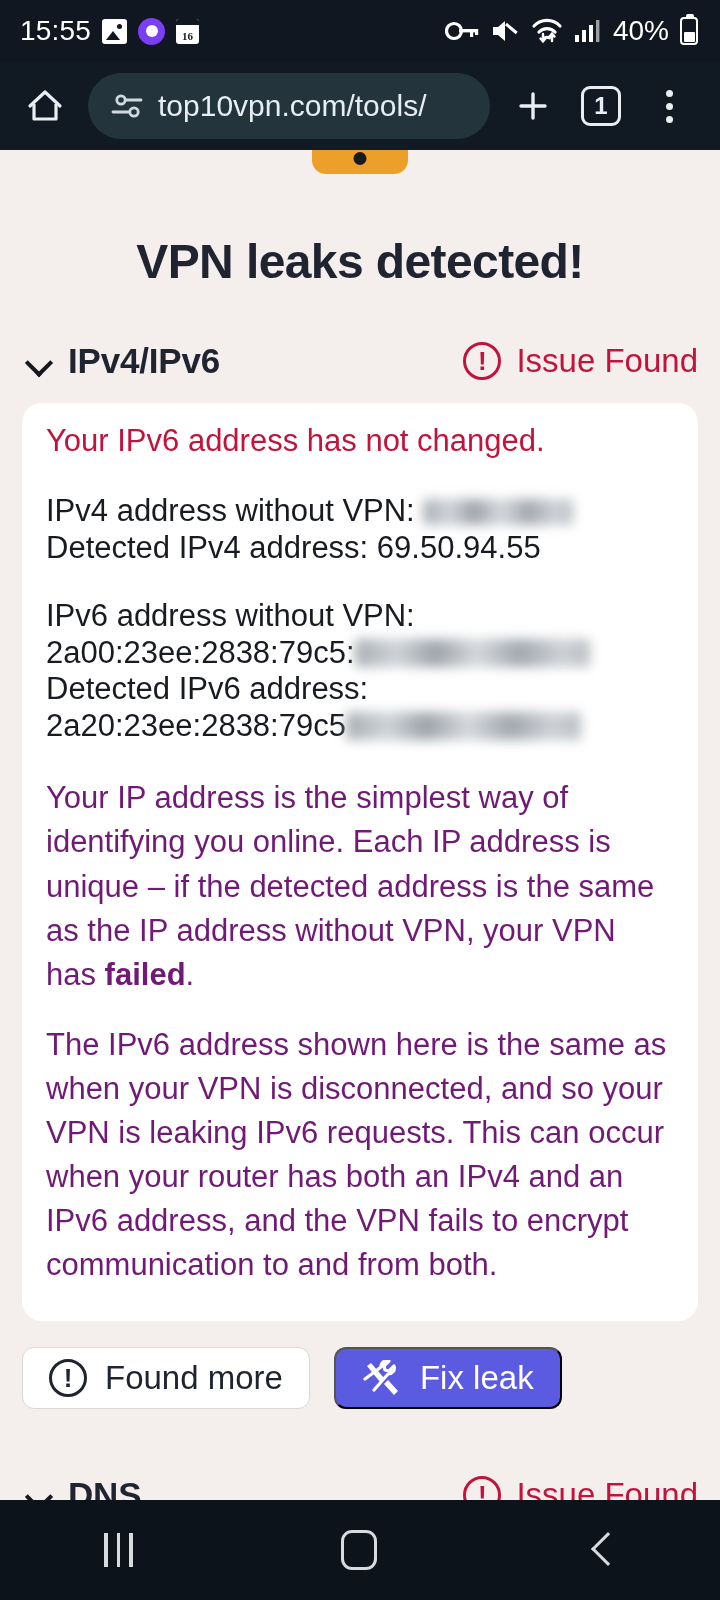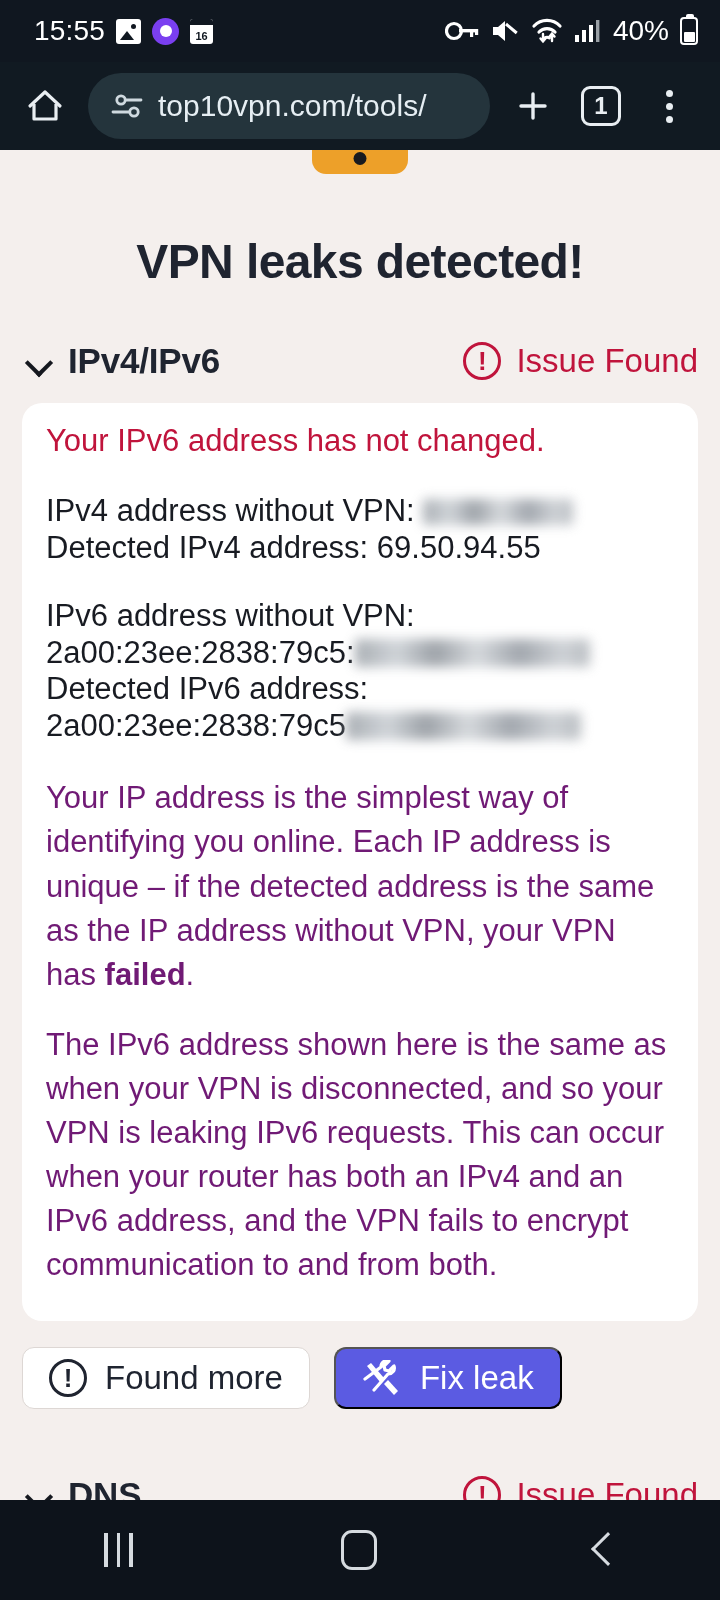--- a/index.html
+++ b/index.html
@@ -8,27 +8,27 @@
     font-family: "Liberation Sans", sans-serif;
     background: #f4efed;
     overflow: hidden;
   }
   .phone { position: relative; width: 720px; height: 1600px; display: flex; flex-direction: column; }
 
   
   .statusbar {
     height: 62px; background: #101720; color: #ffffff;
     display: flex; align-items: center; justify-content: space-between;
-    padding: 0 22px 0 34px; flex: 0 0 auto;
+    padding: 0 22px 0 20px; flex: 0 0 auto;
   }
   .sb-left { display: flex; align-items: center; gap: 11px; }
   .sb-time { font-size: 28px; letter-spacing: .2px; font-weight: 400; }
   .sb-right { display: flex; align-items: center; gap: 11px; }
   .sb-pct { font-size: 28px; margin-left: 2px; }
-  .ic { display: inline-flex; align-items: center; justify-content: center; }
+  .ic { display: inline-flex; align-items: center; justify-content: center; font-family: Liberation Serif, serif; }
 
   .img-ic { width: 25px; height: 25px; background: #fff; border-radius: 3px; position: relative; }
   .img-ic::before { content:""; position:absolute; left:4px; bottom:4px; width:0; height:0;
      border-left: 7px solid transparent; border-right: 7px solid transparent; border-bottom: 9px solid #101720;}
   .img-ic::after { content:""; position:absolute; right:5px; top:5px; width:5px; height:5px; border-radius:50%; background:#101720;}
 
   .ring-ic { width: 27px; height: 27px; border-radius: 50%; background: #7a3ff0;
              display:flex; align-items:center; justify-content:center; }
   .ring-ic span { width: 12px; height: 12px; border-radius: 50%; background: #ffffff; }
 
@@ -258,21 +258,21 @@
         <div class="kv">
           <span>IPv6 address without VPN:</span>
         </div>
         <div class="kv">
           <span>2a00:23ee:2838:79c5:</span><span class="blur b2"></span>
         </div>
         <div class="kv">
           <span>Detected IPv6 address:</span>
         </div>
         <div class="kv">
-          <span>2a00:23ee:2838:79c5</span><span class="blur b2"></span>
+          <span>2a20:23ee:2838:79c5</span><span class="blur b2"></span>
         </div>
       </div>
 
       <p class="para"><span>Your IP address is the simplest way of identifying you online. Each IP address is unique – if the detected address is the same as the IP address without VPN, your VPN has </span><b>failed</b><span>.</span></p>
 
       <p class="para">The IPv6 address shown here is the same as when your VPN is disconnected, and so your VPN is leaking IPv6 requests. This can occur when your router has both an IPv4 and an IPv6 address, and the VPN fails to encrypt communication to and from both.</p>
     </div>
 
     <div class="btn-row">
       <button class="btn btn-secondary">

